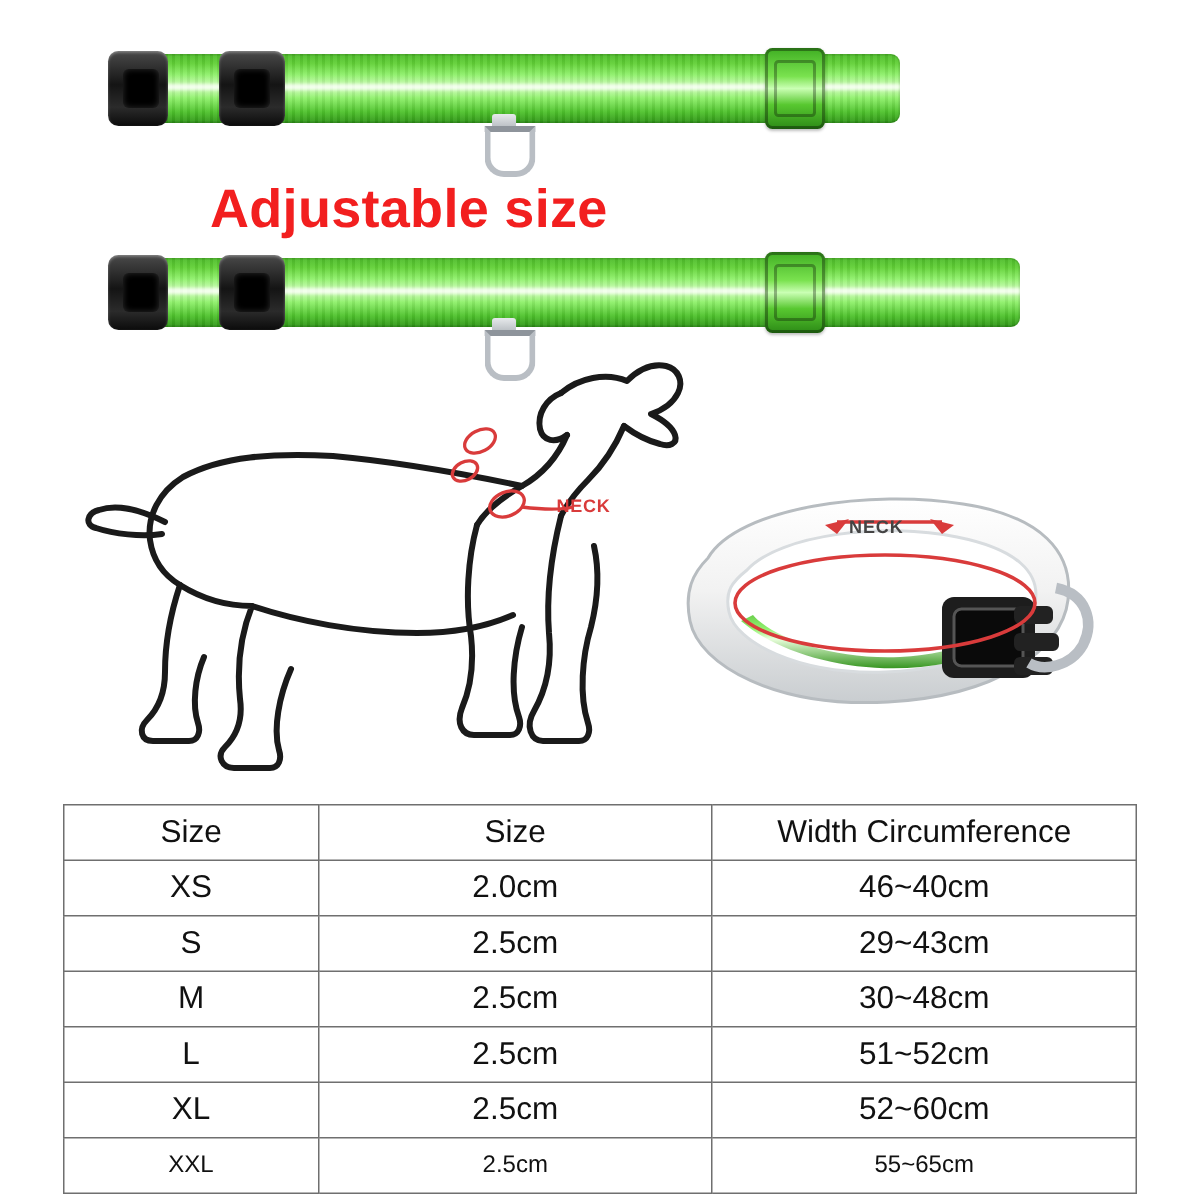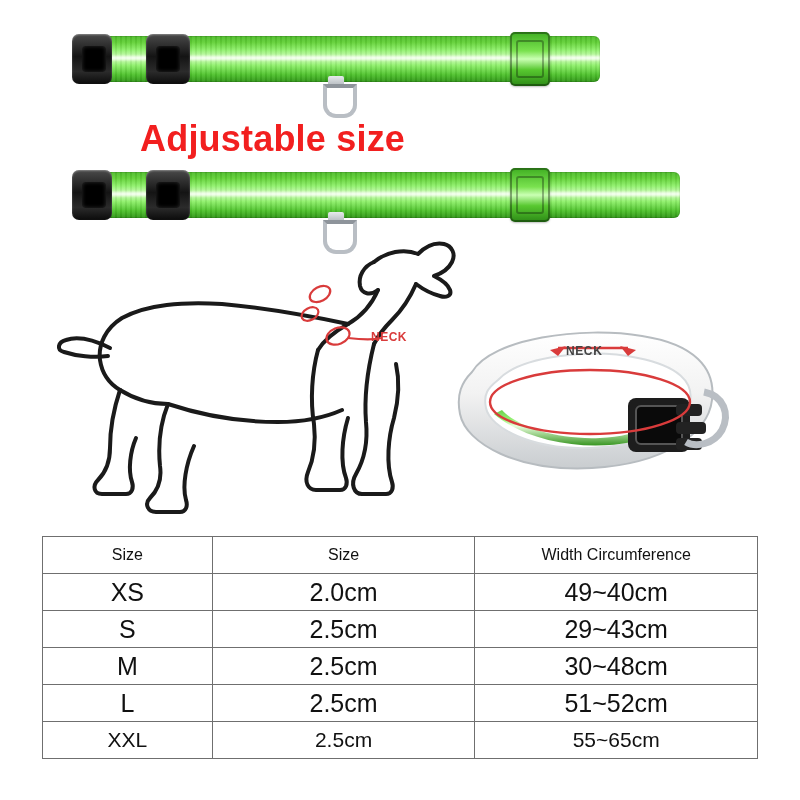--- a/index.html
+++ b/index.html
@@ -161,31 +161,31 @@
   .table {
     position: absolute;
     left: 42px;
     top: 536px;
     width: 716px;
     border-collapse: collapse;
   }
   .table td, .table th {
     border: 1px solid #6f6f6f;
     text-align: center;
-    font-size: 25px;
+    font-size: 21px;
     color: #111;
     font-weight: normal;
     height: 36px;
     padding: 0;
   }
-  .table thead td { font-size: 16px; }
+  .table thead td { font-size: 21px; }
   .table col.c1 { width: 170px; }
   .table col.c2 { width: 263px; }
   .table col.c3 { width: 283px; }
-  .table tr.last td { font-size: 21px; }
+  .table tr.last td { font-size: 16px; }
 </style>
 </head>
 <body>
 
 <div class="stage">
 
   <div class="collar" style="left:72px; top:36px; width:560px;">
     <div class="strap tex" style="left:28px; width:500px;"></div>
     <div class="buckle-left" style="left:74px;"></div>
     <div class="adjuster" style="left:438px;"></div>
@@ -315,36 +315,41 @@
       <tr>
         <td>Size</td>
         <td>Size</td>
         <td>Width Circumference</td>
       </tr>
     </thead>
     <tbody>
       <tr>
         <td>XS</td>
         <td>2.0cm</td>
-        <td>49~40cm</td>
+        <td>46~40cm</td>
       </tr>
       <tr>
         <td>S</td>
         <td>2.5cm</td>
         <td>29~43cm</td>
       </tr>
       <tr>
         <td>M</td>
         <td>2.5cm</td>
         <td>30~48cm</td>
       </tr>
       <tr>
         <td>L</td>
         <td>2.5cm</td>
         <td>51~52cm</td>
+      </tr>
+      <tr>
+        <td>XL</td>
+        <td>2.5cm</td>
+        <td>52~60cm</td>
       </tr>
       <tr class="last">
         <td>XXL</td>
         <td>2.5cm</td>
         <td>55~65cm</td>
       </tr>
     </tbody>
   </table>
 
 </div>

